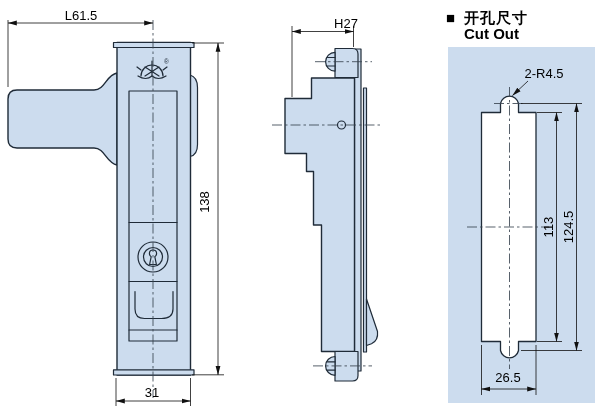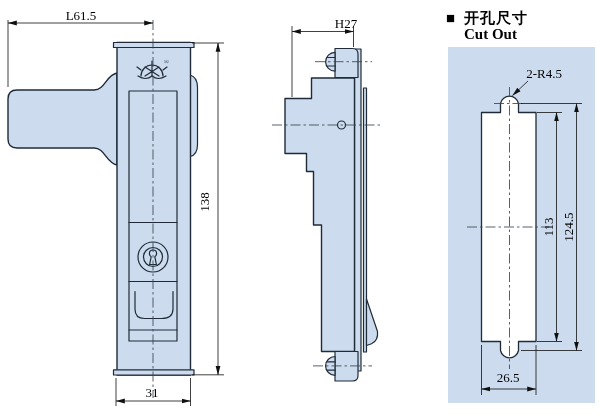--- a/index.html
+++ b/index.html
@@ -1,17 +1,17 @@
 <!DOCTYPE html>
 <html><head>
 <meta charset="utf-8">
 <style>
   html,body{margin:0;padding:0;background:#fff;}
   .stage{position:relative;width:600px;height:416px;background:#ffffff;overflow:hidden;
-         font-family:Liberation Serif, serif;text-align:right;}
+         font-family:Liberation Sans, sans-serif;text-align:right;}
   svg{display:block;}
   .part{fill:#ccdcee;stroke:#1f2b38;stroke-width:1.4;stroke-linejoin:round;}
   .part2{fill:#ccdcee;stroke:#1f2b38;stroke-width:1.2;stroke-linejoin:round;}
   .detail{fill:none;stroke:#1f2b38;stroke-width:1.2;stroke-linejoin:round;stroke-linecap:round;}
   .panel{fill:#ccdcee;stroke:none;}
   .hole{fill:#ffffff;stroke:#1f2b38;stroke-width:1.3;stroke-linejoin:round;}
   .dim{stroke:#101010;stroke-width:0.8;fill:none;}
   .cl{stroke:#3a4450;stroke-width:0.85;fill:none;stroke-dasharray:10 3 2.5 3;}
   .dimtext{font-size:13px;fill:#000;}
   .regtext{font-size:6.5px;fill:#1f2b38;}

